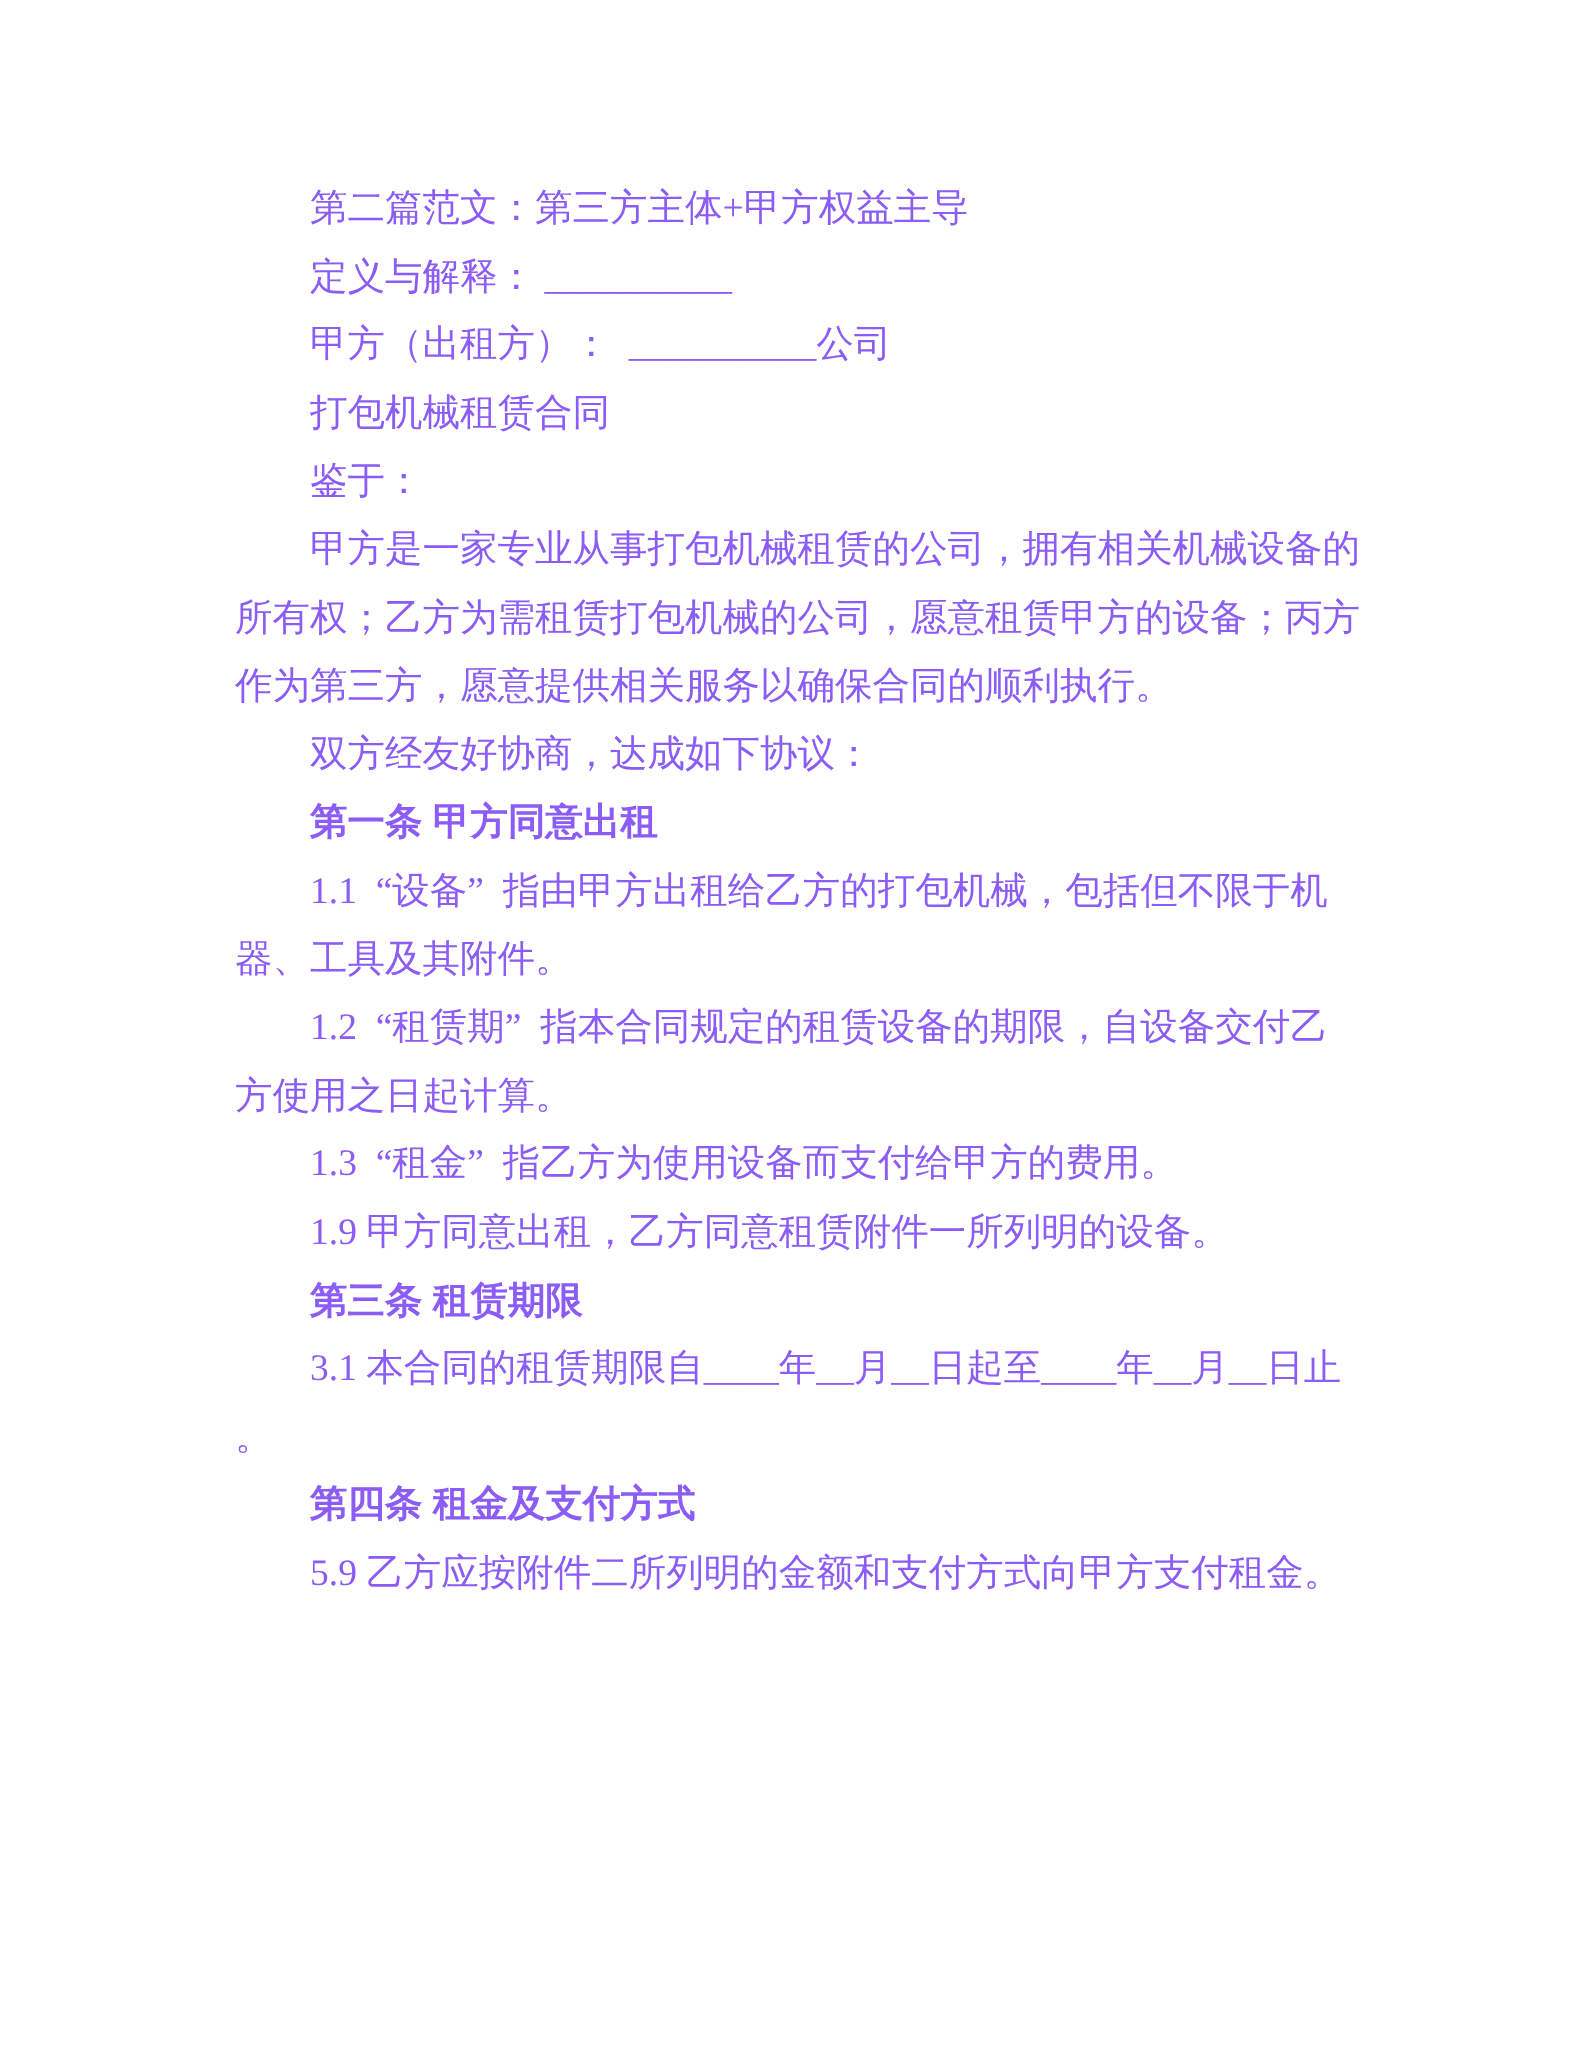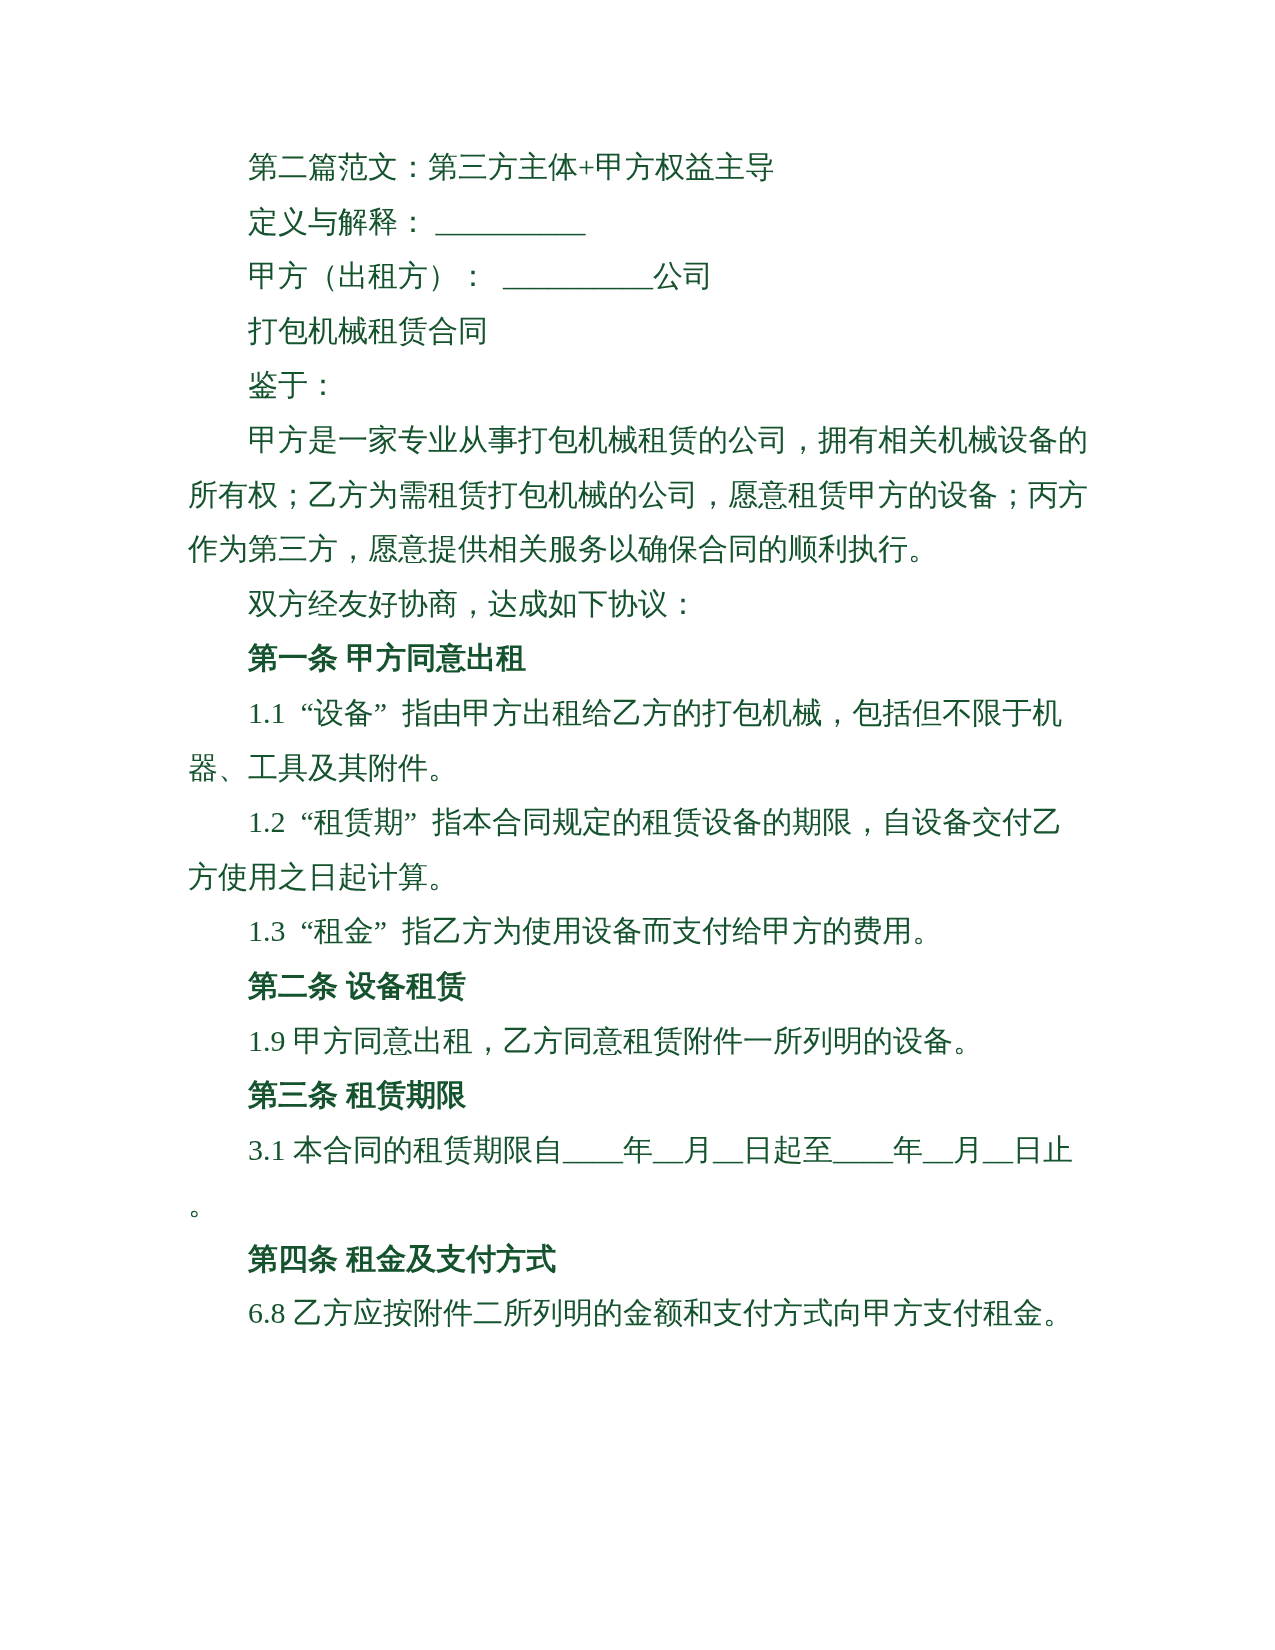--- a/index.html
+++ b/index.html
@@ -7,21 +7,21 @@
     padding: 0;
     background: #ffffff;
   }
   .page {
     position: relative;
     width: 1275px;
     height: 1650px;
     background: #ffffff;
     overflow: hidden;
     font-family: "Liberation Serif", "DejaVu Serif", serif;
-    color: #14532d;
+    color: #8b5cf6;
   }
   .content {
     position: absolute;
     top: 140px;
     left: 188px;
     width: 930px;
   }
   .line {
     font-size: 30px;
     line-height: 54.6px;
@@ -54,21 +54,20 @@
       <div class="line indent">甲方是一家专业从事打包机械租赁的公司，拥有相关机械设备的</div>
       <div class="line flush">所有权；乙方为需租赁打包机械的公司，愿意租赁甲方的设备；丙方</div>
       <div class="line flush">作为第三方，愿意提供相关服务以确保合同的顺利执行。</div>
       <div class="line indent">双方经友好协商，达成如下协议：</div>
       <div class="line heading">第一条 甲方同意出租</div>
       <div class="line indent">1.1  “设备”  指由甲方出租给乙方的打包机械，包括但不限于机</div>
       <div class="line flush">器、工具及其附件。</div>
       <div class="line indent">1.2  “租赁期”  指本合同规定的租赁设备的期限，自设备交付乙</div>
       <div class="line flush">方使用之日起计算。</div>
       <div class="line indent">1.3  “租金”  指乙方为使用设备而支付给甲方的费用。</div>
-      <div class="line heading">第二条 设备租赁</div>
       <div class="line indent">1.9 甲方同意出租，乙方同意租赁附件一所列明的设备。</div>
       <div class="line heading">第三条 租赁期限</div>
       <div class="line indent">3.1 本合同的租赁期限自____年__月__日起至____年__月__日止</div>
       <div class="line flush">。</div>
       <div class="line heading">第四条 租金及支付方式</div>
-      <div class="line indent">6.8 乙方应按附件二所列明的金额和支付方式向甲方支付租金。</div>
+      <div class="line indent">5.9 乙方应按附件二所列明的金额和支付方式向甲方支付租金。</div>
     </div>
 </div>
 
 </body></html>

